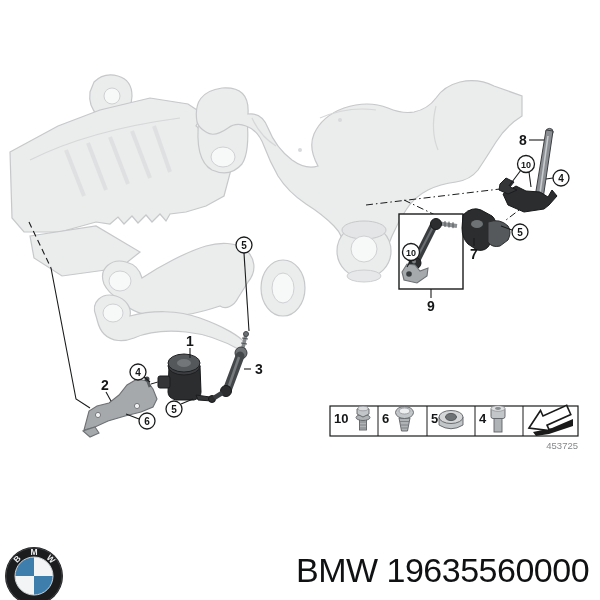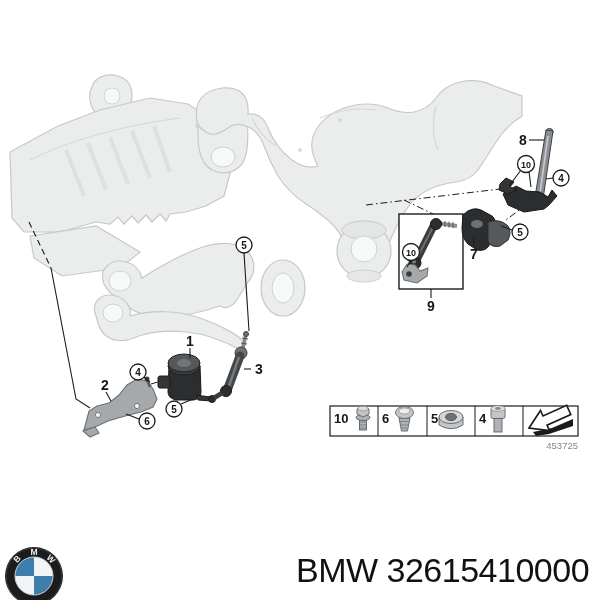--- a/index.html
+++ b/index.html
@@ -309,14 +309,14 @@
       <path d="M34,576 L34,557 A19,19 0 0 1 53,576 Z" fill="#f2f4f5"></path>
       <path d="M34,576 L53,576 A19,19 0 0 1 34,595 Z" fill="#3D7EAD"></path>
       <path d="M34,576 L34,595 A19,19 0 0 1 15,576 Z" fill="#f2f4f5"></path>
       <circle cx="34" cy="576" r="19" fill="none" stroke="#cfd3d6" stroke-width="1"></circle>
       <text class="logo-letter" x="17" y="562" text-anchor="middle" transform="rotate(-45 17 559)">B</text>
       <text class="logo-letter" x="34" y="555" text-anchor="middle">M</text>
       <text class="logo-letter" x="51" y="562" text-anchor="middle" transform="rotate(45 51 559)">W</text>
     </g>
   </svg>
 
-  <div class="caption">BMW 32615410000</div>
+  <div class="caption">BMW 19635560000</div>
 </div>
 
 </body></html>

